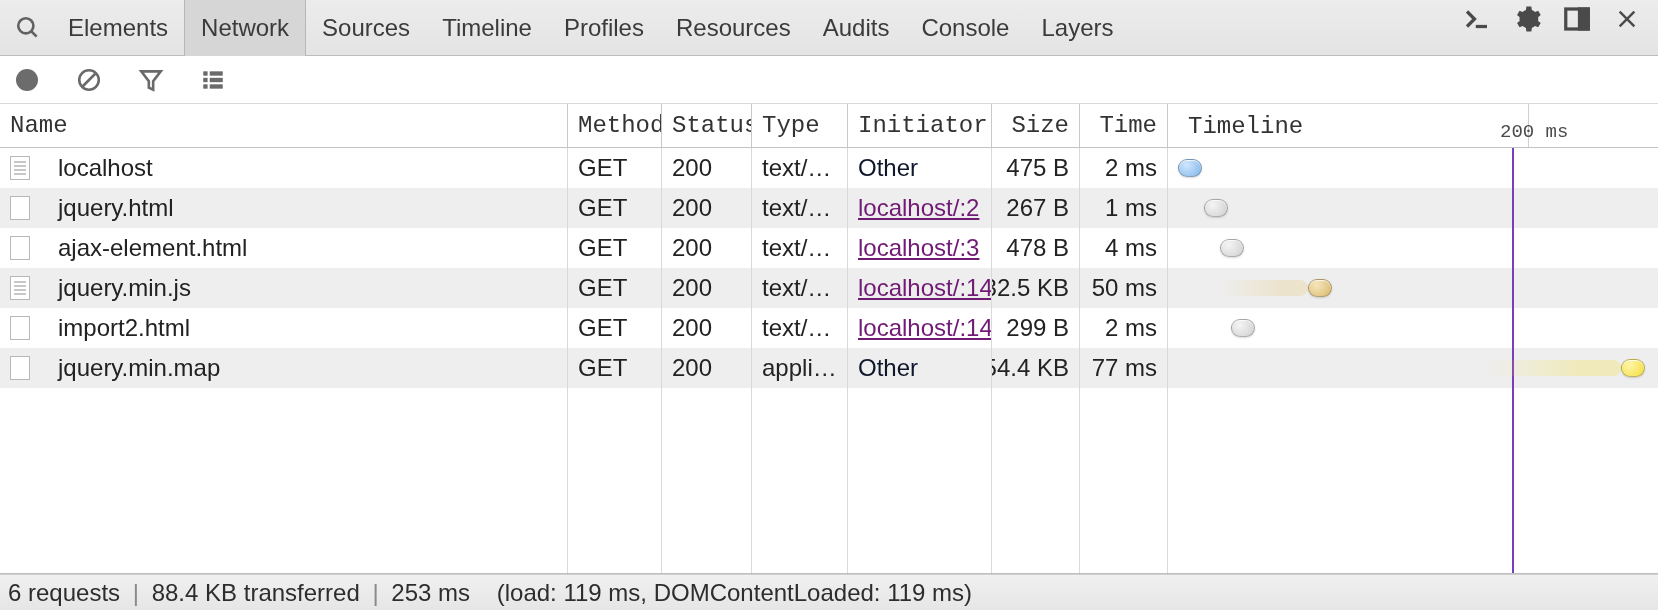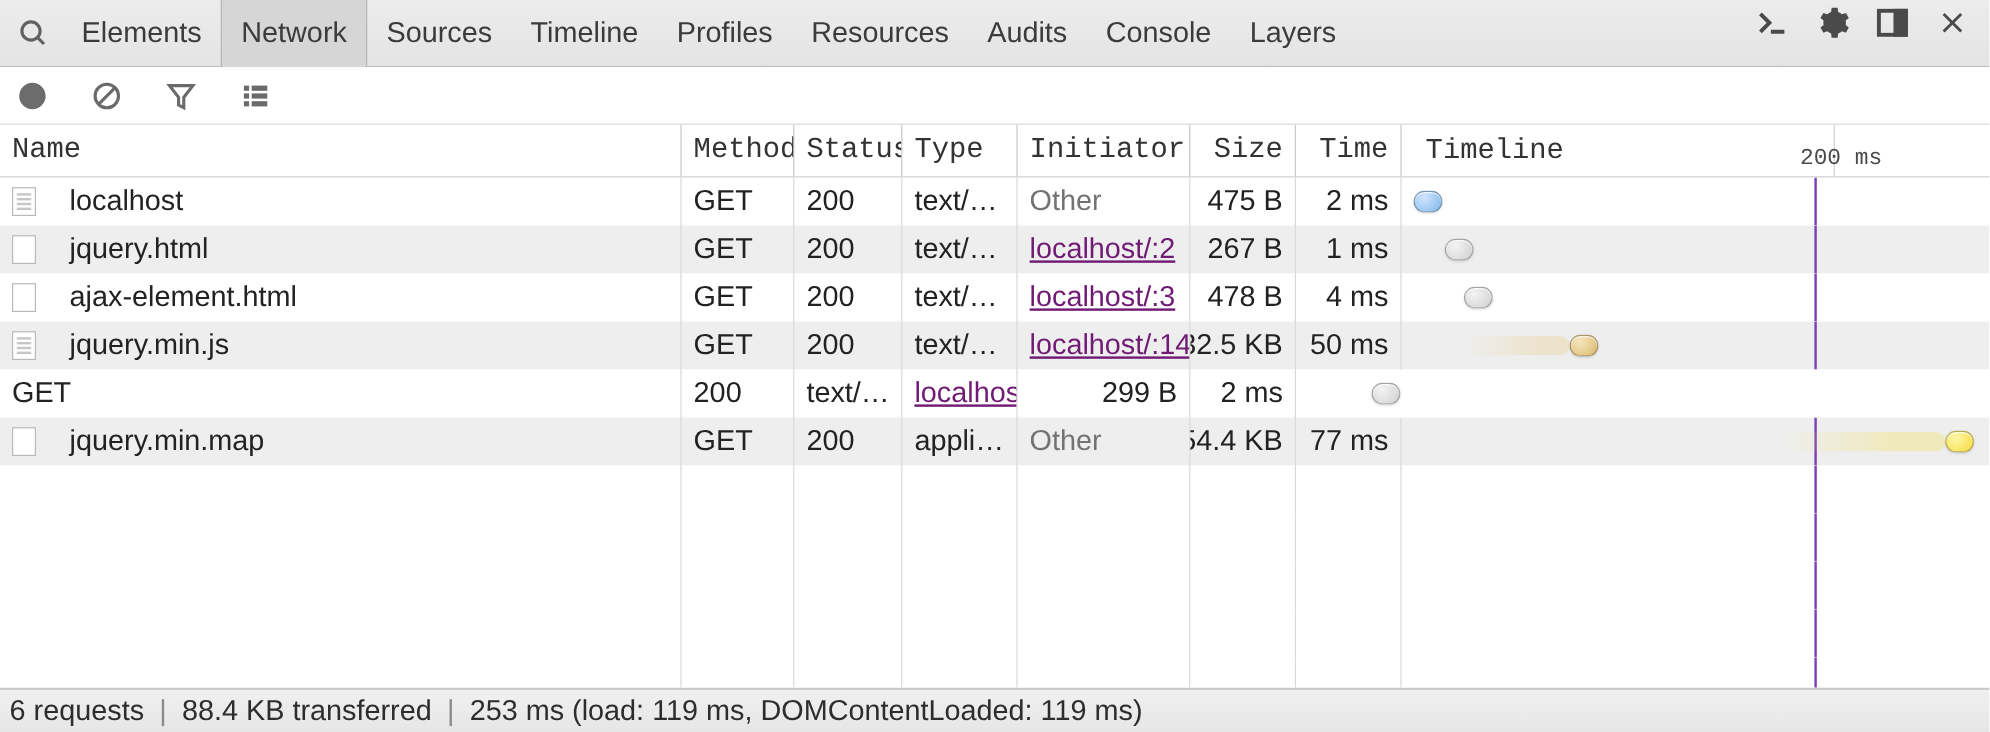--- a/index.html
+++ b/index.html
@@ -133,21 +133,21 @@
   .file-icon {
     width:20px; height:24px;
     border:1px solid #b8b8b8; background:#fff;
     position: relative;
   }
   .file-icon.doc::before{
     content:""; position:absolute; left:3px; right:3px; top:4px; height:2px; background:#c7c7c7;
     box-shadow: 0 4px 0 #c7c7c7, 0 8px 0 #c7c7c7, 0 12px 0 #c7c7c7;
   }
   .initiator-link { color:#701a75; text-decoration: underline; cursor:pointer;text-align:right; }
-  .initiator-other { color:#737373; }
+  .initiator-other { color:#0f172a; }
 
   
   .filler { background:#eeeeee; }
   .filler.alt { background:#fff; }
 
   
   .timeline-hdr {
     position: relative;
     width: 100%;
     height: 100%;
@@ -386,20 +386,24 @@
           <div class="tl-track">
             <div class="vline" style="left: 344px;"></div>
             <div class="bar-wrap" style="left: 52px;">
               <div class="bar-fade" style="width: 88px; color: rgb(232, 207, 143);"></div>
               <div class="bubble tan"></div>
             </div>
           </div>
         </div>
       </div>
       <div class="row">
+        <div class="cell name-cell">
+          <span class="file-icon"></span>
+          <span>import2.html</span>
+        </div>
         <div class="cell">GET</div>
         <div class="cell">200</div>
         <div class="cell">text/…</div>
         <div class="cell">
           <span class="initiator-link">localhost/:14</span>
         </div>
         <div class="cell right">299 B</div>
         <div class="cell right">2 ms</div>
         <div class="cell last timeline-cell">
           <div class="tl-track">
@@ -517,14 +521,14 @@
       </div>
     </div>
 </div>
 
 <div class="status">
   <span>6 requests</span>
   <span class="sep">|</span>
   <span>88.4 KB transferred</span>
   <span class="sep">|</span>
   <span>253 ms</span>
-  <span style="margin-left:0;">(load: 119 ms, DOMContentLoaded: 119 ms)</span>
+  <span style="margin-left:20px;">(load: 119 ms, DOMContentLoaded: 119 ms)</span>
 </div>
 
 </body></html>

